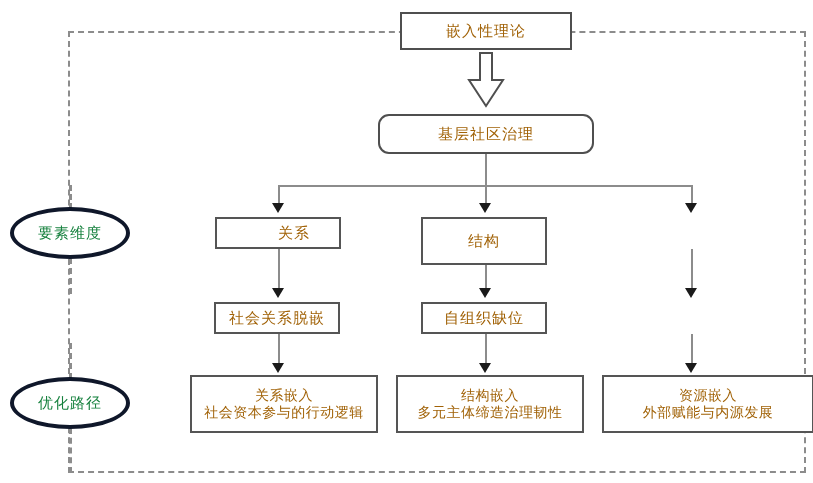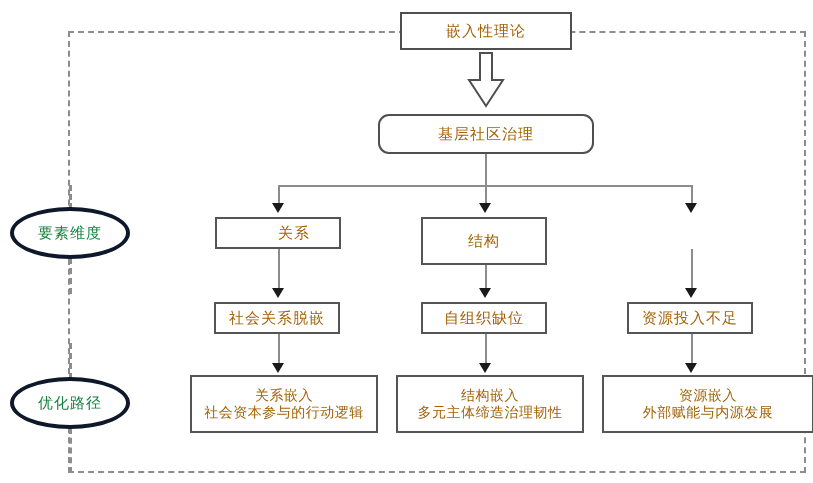--- a/index.html
+++ b/index.html
@@ -230,23 +230,20 @@
   <div class="arrow-head c1-arr"></div>
   <div class="arrow-head c2-arr"></div>
   <div class="arrow-head c3-arr"></div>
 
   <div class="node-box box-rel-d">
     <span>社会关系脱嵌</span>
   </div>
   <div class="node-box box-struct-d">
     <span>自组织缺位</span>
   </div>
-  <div class="node-box box-res-d">
-    <span>资源投入不足</span>
-  </div>
 
   <div class="vline d1-stem"></div>
   <div class="vline d2-stem"></div>
   <div class="vline d3-stem"></div>
   <div class="arrow-head d1-arr"></div>
   <div class="arrow-head d2-arr"></div>
   <div class="arrow-head d3-arr"></div>
 
   <div class="node-box double box-rel-p">
     <span>关系嵌入</span>

